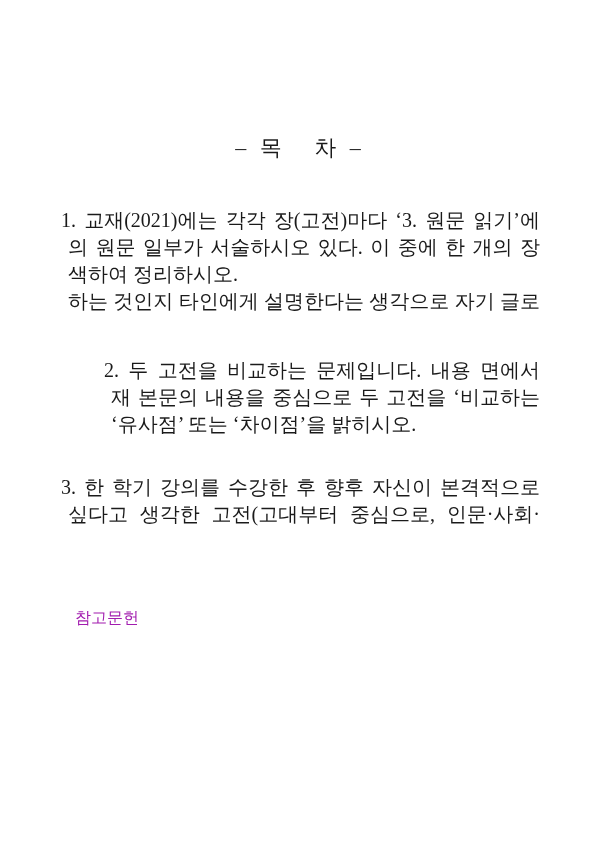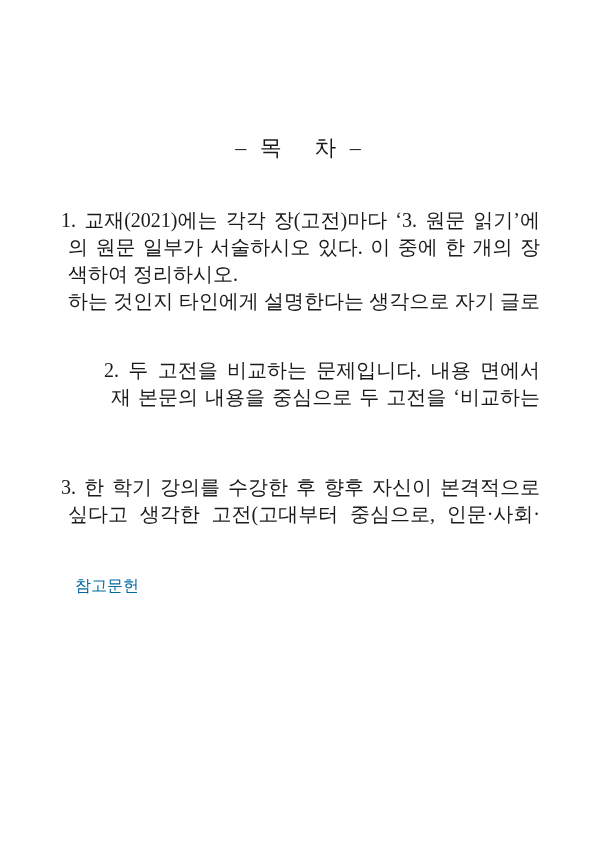--- a/index.html
+++ b/index.html
@@ -44,43 +44,44 @@
     text-align: justify;
     text-align-last: justify;
     word-break: keep-all;
   }
   .ln.cont { margin-left: 7px; }
   .ln.last { text-align-last: left; }
   .num { white-space: pre; }
   .refs {
     position: absolute;
     left: 75px;
-    top: 572px;
+    top: 604px;
     font-size: 16px;
     line-height: 27px;
-    color: #0369a1;
+    color: #a21caf;
   }
 </style>
 </head>
 <body>
 
 <div class="page">
 
   <div class="doc-title">– 목   차 –</div>
 
   <section class="item item-1">
     <div class="ln first"><span class="num">1.</span> <span>교재(2021)에는 각각 장(고전)마다 ‘3. 원문 읽기’에 고전</span></div>
     <div class="ln cont"><span>의 원문 일부가 서술하시오 있다. 이 중에 한 개의 장(고전)</span></div>
     <div class="ln cont last"><span>색하여 정리하시오.</span></div>
     <div class="ln cont"><span>하는 것인지 타인에게 설명한다는 생각으로 자기 글로 각</span></div>
   </section>
 
   <section class="item item-2">
     <div class="ln first"><span class="num">2.</span> <span>두 고전을 비교하는 문제입니다. 내용 면에서 서로 비교할</span></div>
     <div class="ln cont"><span>재 본문의 내용을 중심으로 두 고전을 ‘비교하는 이유’와</span></div>
+    <div class="ln cont last"><span>‘유사점’ 또는 ‘차이점’을 밝히시오.</span></div>
   </section>
 
   <section class="item item-3">
     <div class="ln first"><span class="num">3.</span> <span>한 학기 강의를 수강한 후 향후 자신이 본격적으로 읽고</span></div>
     <div class="ln cont"><span>싶다고 생각한 고전(고대부터 중심으로, 인문·사회·예술·과</span></div>
   </section>
 
   <div class="refs">참고문헌</div>
 
 </div>

